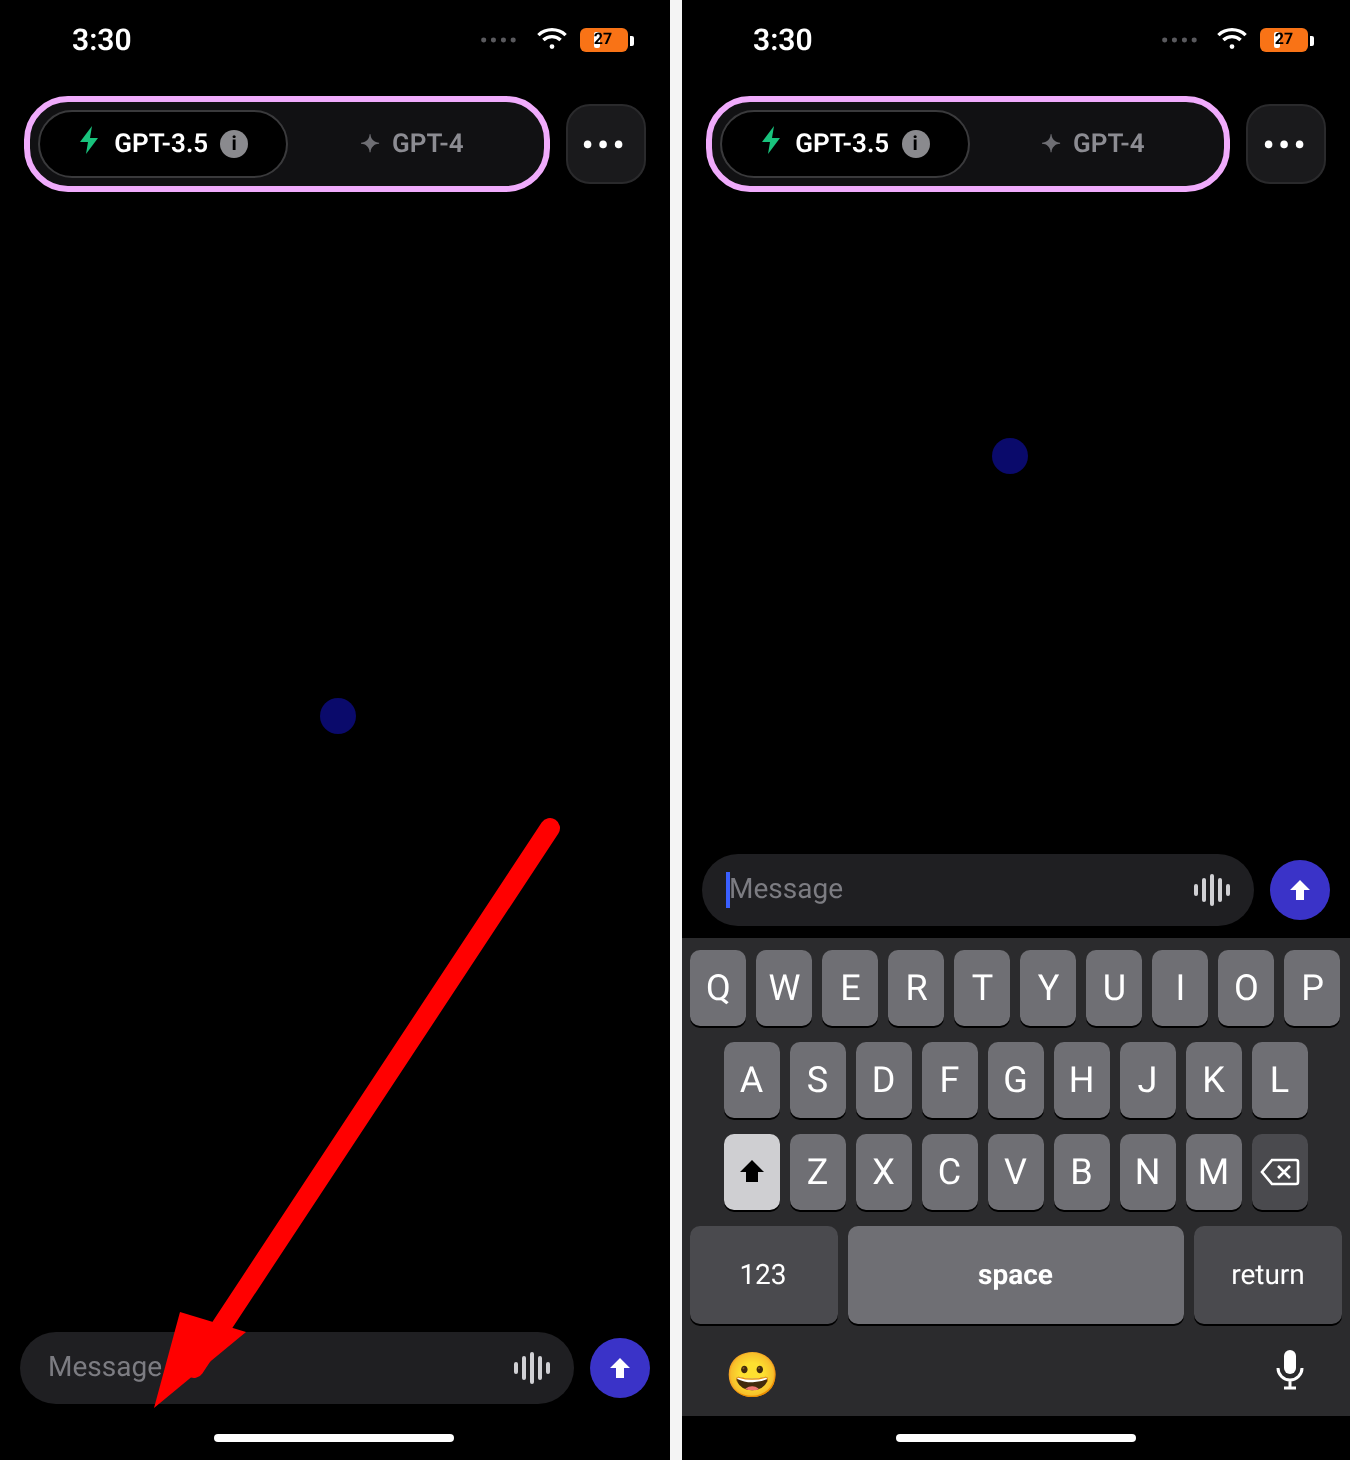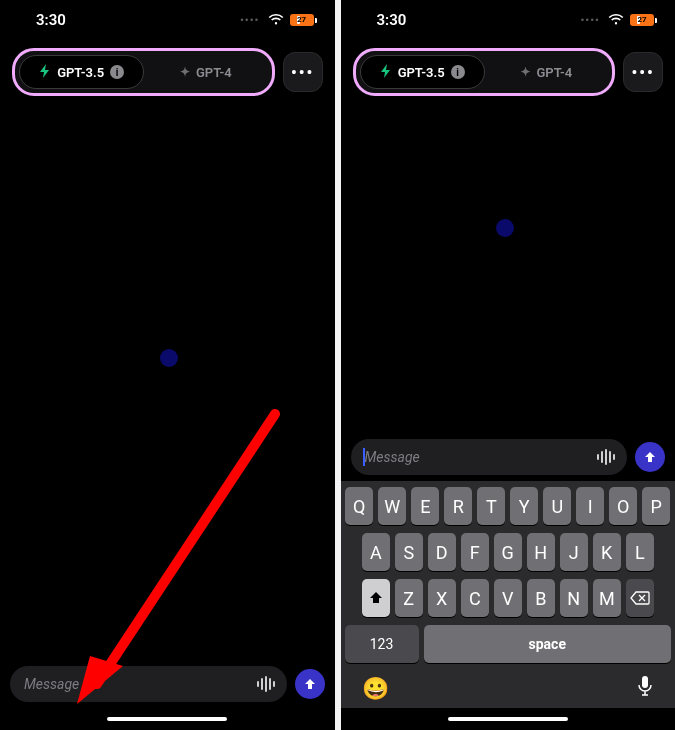--- a/index.html
+++ b/index.html
@@ -40,38 +40,38 @@
   .info{width:14px;height:14px;border-radius:50%;background:#8a8a8e;color:#000;font-size:10px;font-weight:700;display:flex;align-items:center;justify-content:center;}
   .menu{width:40px;height:40px;border-radius:12px;background:#1a1a1c;border:1px solid #2a2a2c;display:flex;align-items:center;justify-content:center;color:var(--text);font-size:16px;letter-spacing:2px;font-weight:700;}
   
   .chatbody{flex:1;position:relative;}
   .bluedot{position:absolute;width:18px;height:18px;border-radius:50%;background:#0a0a6b;}
   
   .arrow-annot{position:absolute;pointer-events:none;}
   
   .inputrow{display:flex;align-items:center;gap:8px;padding:8px 10px 6px 10px;}
   .msgpill{flex:1;height:36px;background:#1f1f22;border-radius:20px;display:flex;align-items:center;padding:0 12px;gap:8px;}
-  .msgpill input{flex:1;background:transparent;border:none;outline:none;color:var(--text);font-size:14px;font-style:italic;}
+  .msgpill input{flex:1;background:transparent;border:none;outline:none;color:var(--text);font-size:14px;}
   .msgpill input::placeholder{color:#7c7c82;}
   .wave{display:flex;align-items:center;gap:2px;}
   .wave span{width:2px;background:#d0d0d4;border-radius:1px;}
   .sendbtn{width:30px;height:30px;border-radius:50%;background:var(--accent-blue);display:flex;align-items:center;justify-content:center;}
   .sendbtn svg{display:block;}
   .homebar{height:22px;display:flex;align-items:center;justify-content:center;}
   .homebar div{width:120px;height:4px;border-radius:3px;background:#fff;}
   
   .keyboard{background:var(--keyboard-bg);padding:6px 4px 4px 4px;}
   .krow{display:flex;gap:5px;justify-content:center;margin-bottom:8px;}
   .key{background:var(--key);color:#fff;border-radius:5px;font-size:18px;font-weight:400;display:flex;align-items:center;justify-content:center;box-shadow:0 1px 0 #000;}
   .krow.r1 .key,.krow.r2 .key,.krow.r3 .key{width:28px;height:38px;}
   .key.wide{width:36px;}
   .key.dark{background:var(--key-dark);}
   .key.light{background:var(--key-light);color:#000;}
   .krow.r4{gap:5px;}
-  .krow.r4 .key{height:38px;font-size:14px;}
+  .krow.r4 .key{height:49px;font-size:14px;}
   .key.k123{width:74px;}
   .key.space{flex:1;font-weight:bold;}
   .key.return{width:74px;}
   .kfoot{display:flex;align-items:center;justify-content:space-between;padding:4px 18px 2px 18px;color:#fff;font-size:22px;}
   .cursor{position:absolute;width:2px;height:18px;background:#3a5fff;}
 </style>
 </head>
 <body>
 
 <div class="stage">
@@ -249,20 +249,21 @@
         <div class="key dark wide">
           <svg width="20" height="14" viewBox="0 0 20 14">
               <path d="M6 1h12a1 1 0 011 1v10a1 1 0 01-1 1H6l-5-6 5-6z" fill="none" stroke="#fff" stroke-width="1.3"></path>
               <path d="M9 4l6 6M15 4l-6 6" stroke="#fff" stroke-width="1.3"></path>
             </svg>
         </div>
       </div>
       <div class="krow r4">
         <div class="key dark k123">123</div>
         <div class="key space">space</div>
+        <div class="key dark return">return</div>
       </div>
       <div class="kfoot">
         <span>😀</span>
         <span>
           <svg width="16" height="22" viewBox="0 0 16 22">
               <rect x="5" y="1" width="6" height="12" rx="3" fill="#fff"></rect>
               <path d="M2 10a6 6 0 0012 0M8 16v4M5 20h6" stroke="#fff" stroke-width="1.5" fill="none"></path>
             </svg>
         </span>
       </div>

